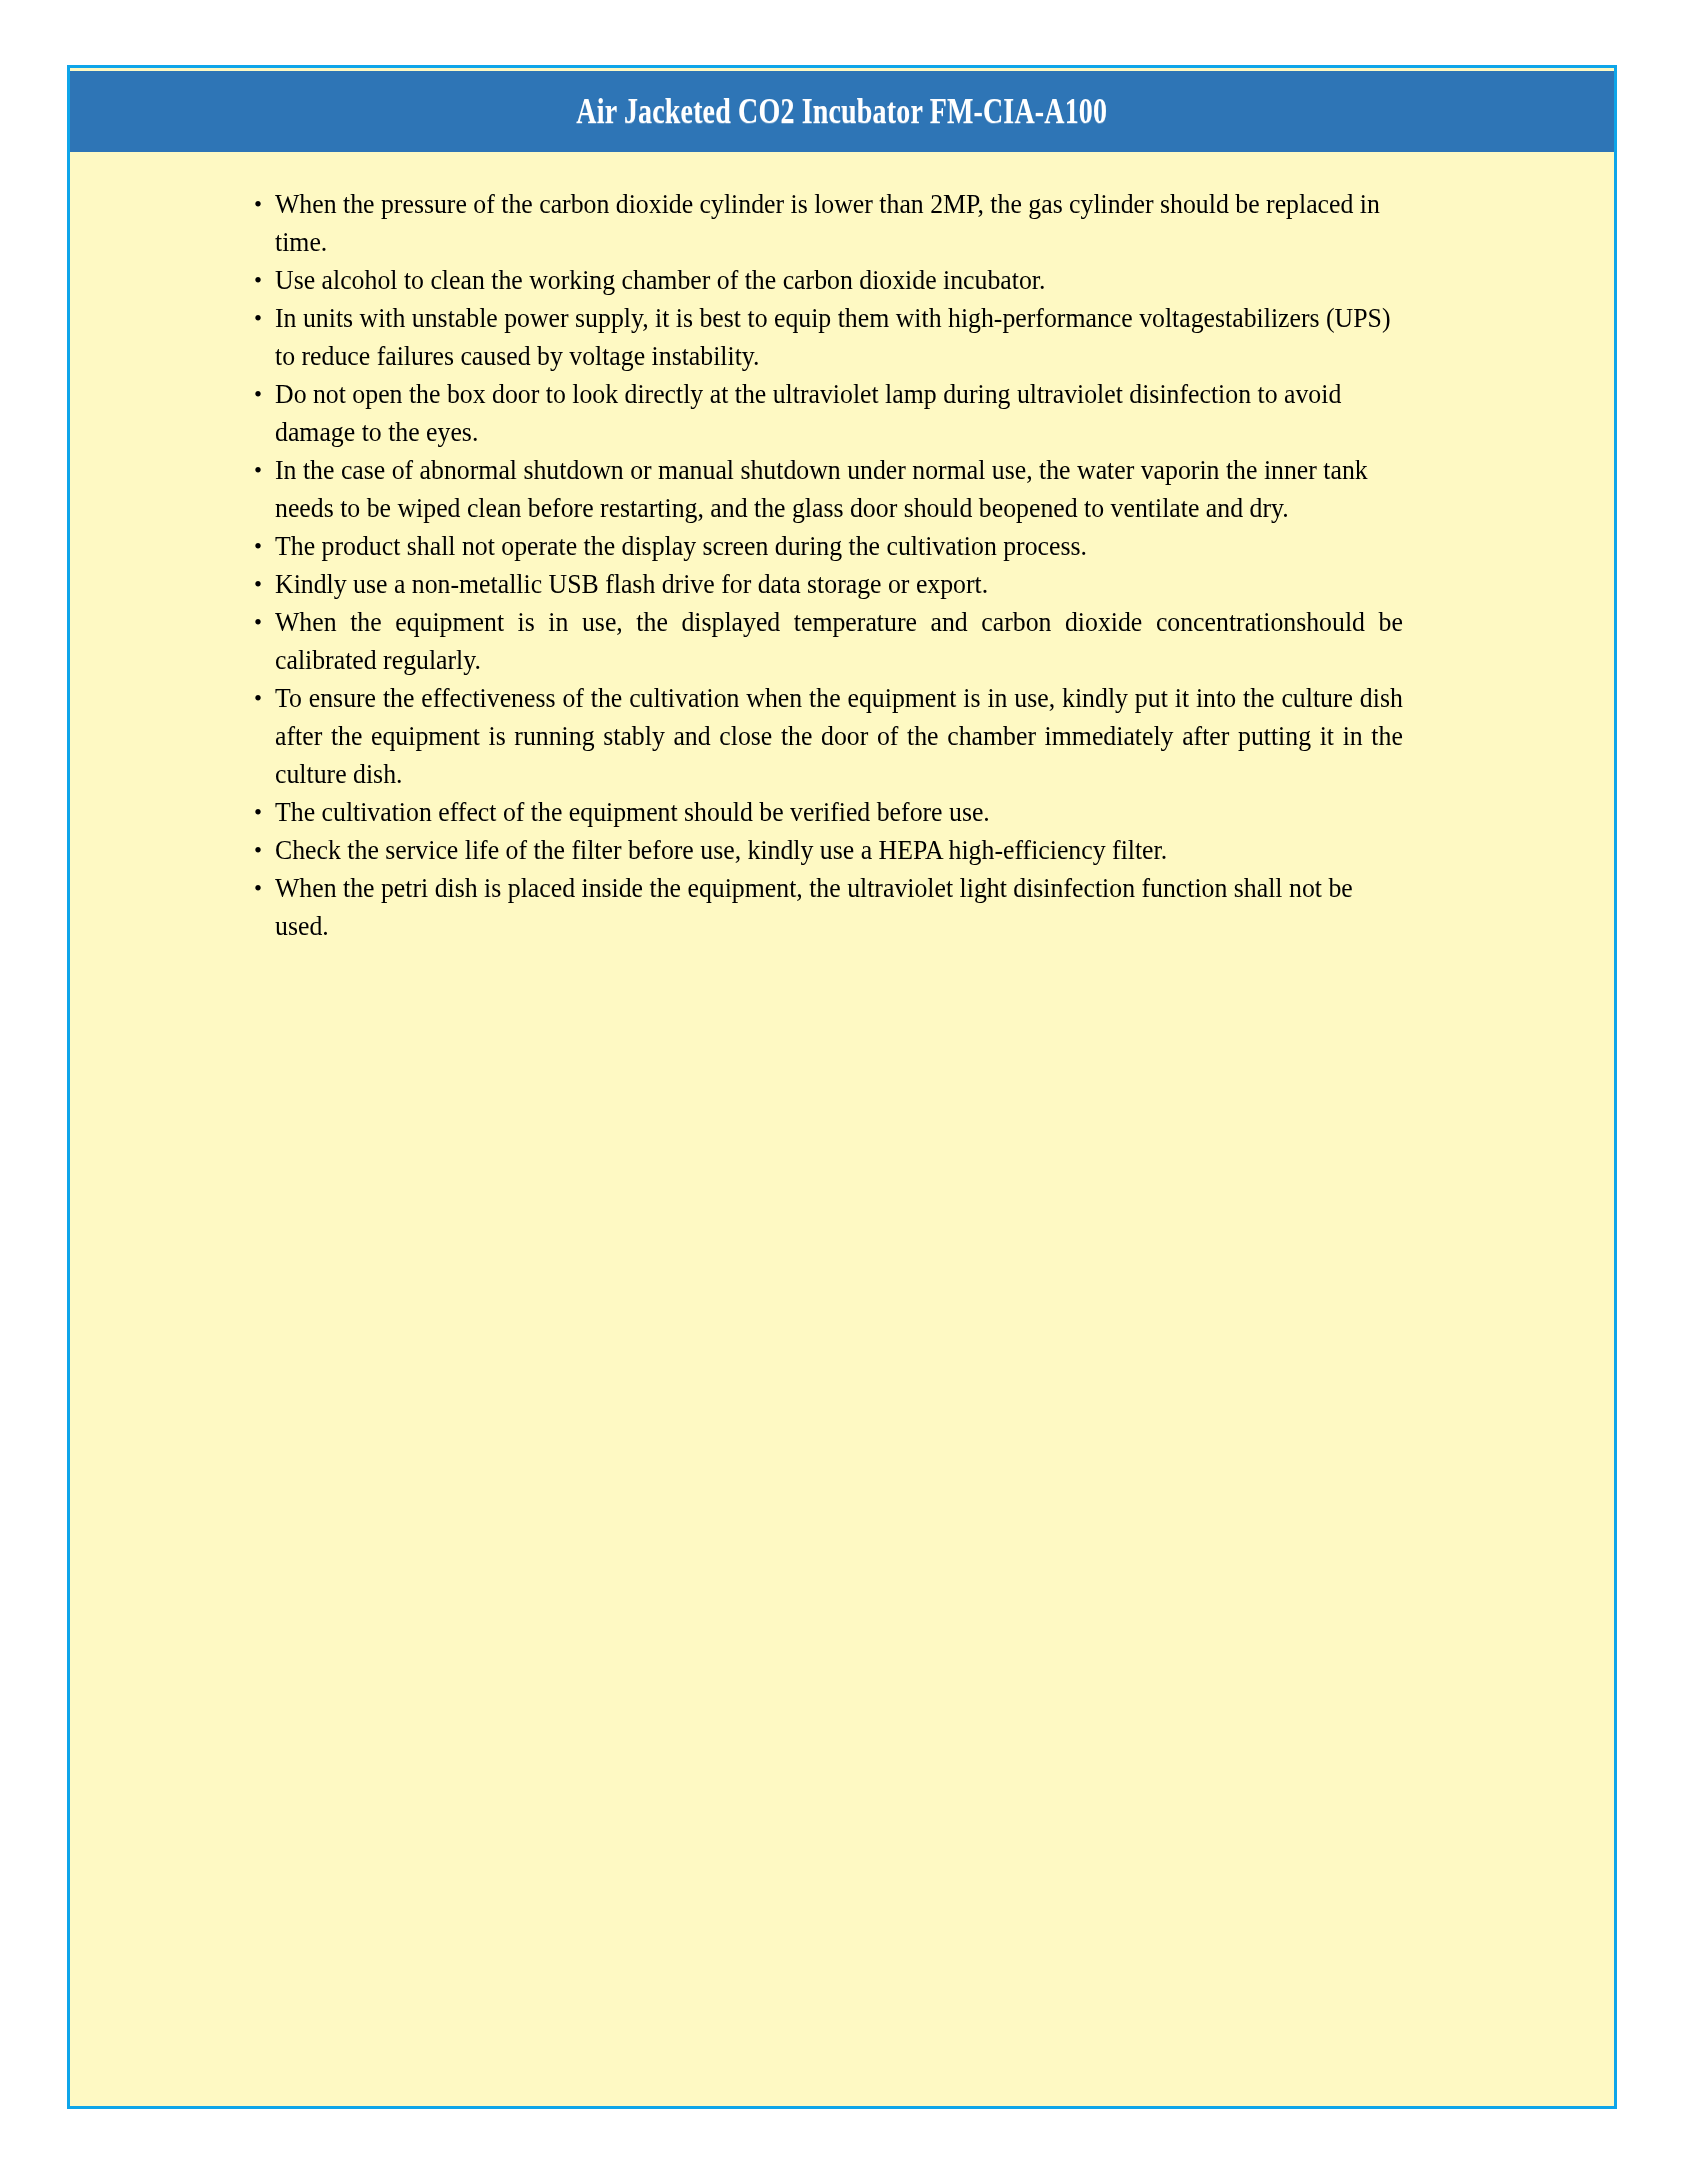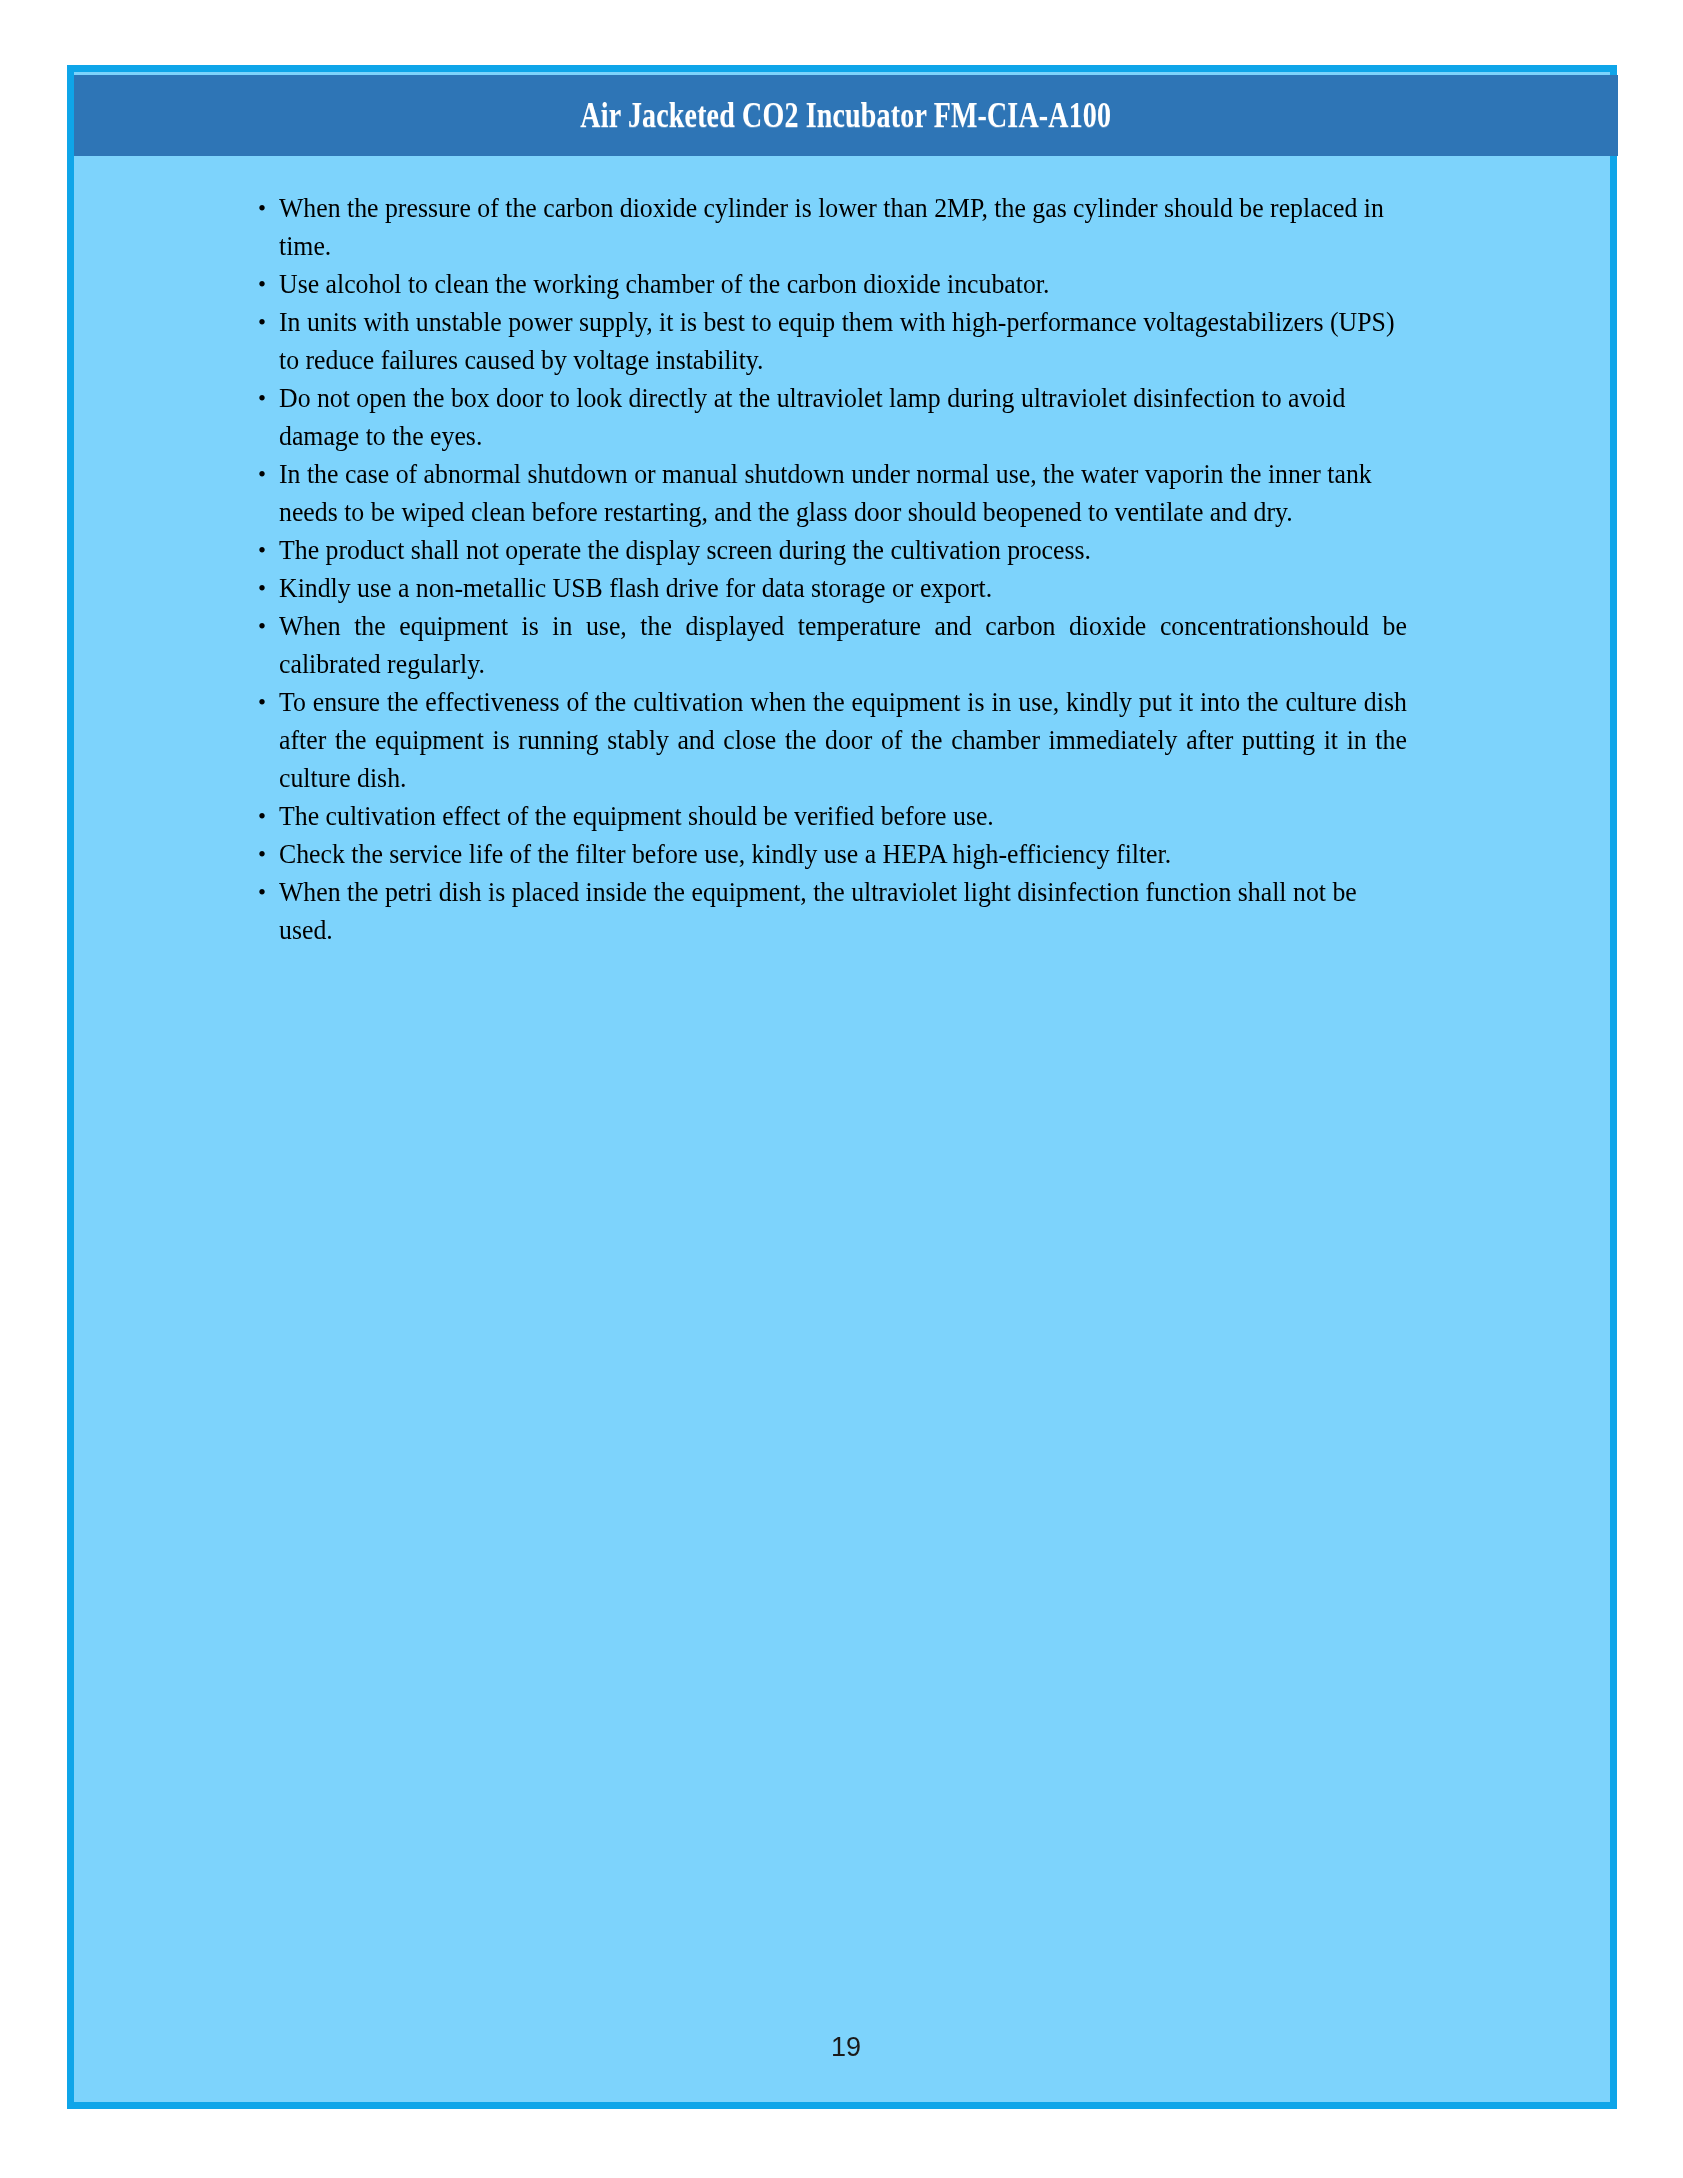--- a/index.html
+++ b/index.html
@@ -14,22 +14,22 @@
     overflow: hidden;
   }
 
   
   .page-frame {
     position: absolute;
     left: 67px;
     top: 65px;
     width: 1550px;
     height: 2044px;
-    border: 7px solid #0ea5e9;
-    background: #7dd3fc;
+    border: 3px solid #0ea5e9;
+    background: #fef9c3;
     box-sizing: border-box;
   }
 
   
   .header-banner {
     position: absolute;
     left: 0px;
     top: 3px;
     width: 1544px;
     height: 81px;
@@ -121,16 +121,15 @@
       <li class="bullet-item">The product shall not operate the display screen during the cultivation process.</li>
       <li class="bullet-item">Kindly use a non-metallic USB flash drive for data storage or export.</li>
       <li class="bullet-item justified">When the equipment is in use, the displayed temperature and carbon dioxide concentrationshould be calibrated regularly.</li>
       <li class="bullet-item justified">To ensure the effectiveness of the cultivation when the equipment is in use, kindly put it into the culture dish after the equipment is running stably and close the door of the chamber immediately after putting it in the culture dish.</li>
       <li class="bullet-item">The cultivation effect of the equipment should be verified before use.</li>
       <li class="bullet-item">Check the service life of the filter before use, kindly use a HEPA high-efficiency filter.</li>
       <li class="bullet-item">When the petri dish is placed inside the equipment, the ultraviolet light disinfection function shall not be used.</li>
     </ul>
   </div>
 
-  <div class="page-number">19</div>
 
 </div>
 
 
 </body></html>

